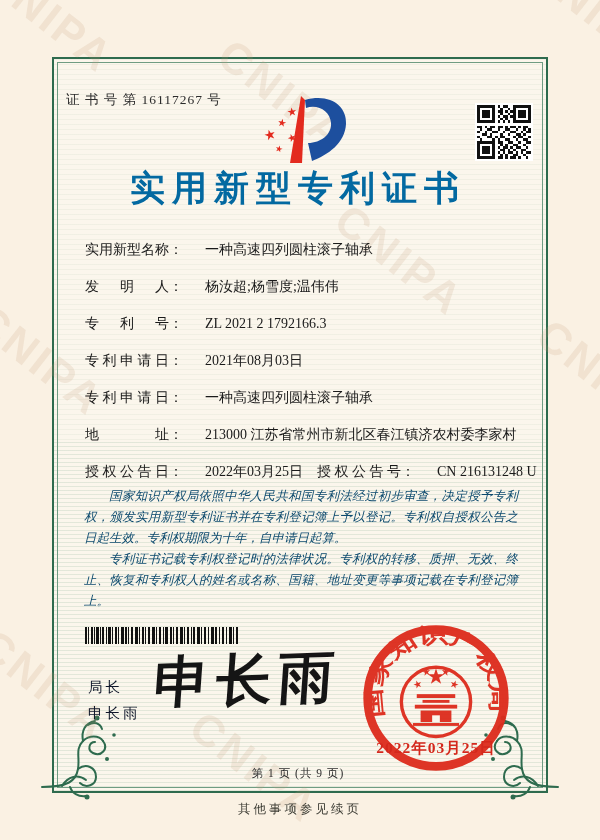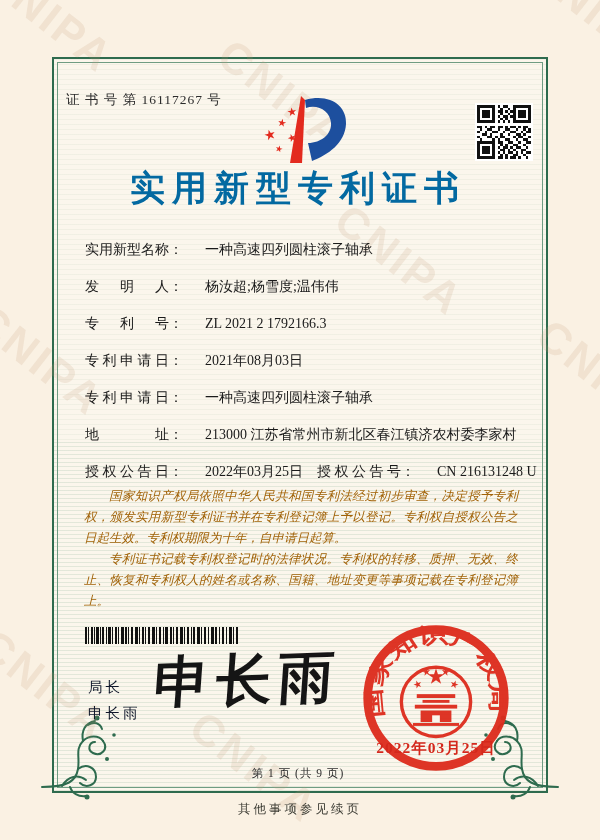--- a/index.html
+++ b/index.html
@@ -29,21 +29,21 @@
   .qr{position:absolute;left:421px;top:44px;background:#fff;padding:2px;}
   .title{position:absolute;left:0;top:106px;width:100%;text-align:center;
          font-size:35px;font-weight:bold;letter-spacing:7px;color:#0369a1;}
   .fields{position:absolute;left:31px;top:182px;right:26px;font-size:14px;color:#1a1a1a;font-weight:400;}
   .frow{display:flex;align-items:baseline;margin-bottom:20px;line-height:17px;white-space:nowrap;}
   .flabel{display:inline-block;width:84px;text-align:justify;text-align-last:justify;flex:0 0 84px;}
   .fcolon{flex:0 0 auto;}
   .fvalue{margin-left:22px;flex:0 0 auto;text-align:center;}
   .g2{margin-left:14px;}
   .body-text{position:absolute;left:30px;top:427px;width:434px;font-size:12.5px;line-height:21px;
-             color:#a16207;font-style:italic;text-align:justify;}
+             color:#0c4a6e;font-style:italic;text-align:justify;}
   .body-text p{margin:0;text-indent:2em;}
   .barcode{position:absolute;left:31px;top:568px;}
   .signer{position:absolute;left:34px;top:615px;font-family:"Liberation Sans","DejaVu Sans",sans-serif;
           font-size:14.5px;color:#0f172a;letter-spacing:3px;line-height:26px;}
   .signature{position:absolute;left:100px;top:584px;font-size:56px;font-weight:700;color:#151515;
              letter-spacing:6px;transform:rotate(-2deg) skewX(-6deg);white-space:nowrap;}
   .seal{position:absolute;left:305px;top:562px;width:154px;height:154px;opacity:.95;}
   .seal-date{position:absolute;left:296px;top:679px;width:172px;text-align:center;
              font-size:15.5px;font-weight:600;color:#d4281c;letter-spacing:1px;white-space:nowrap;}
   .page-info{position:absolute;left:0;top:707px;width:100%;text-align:center;

